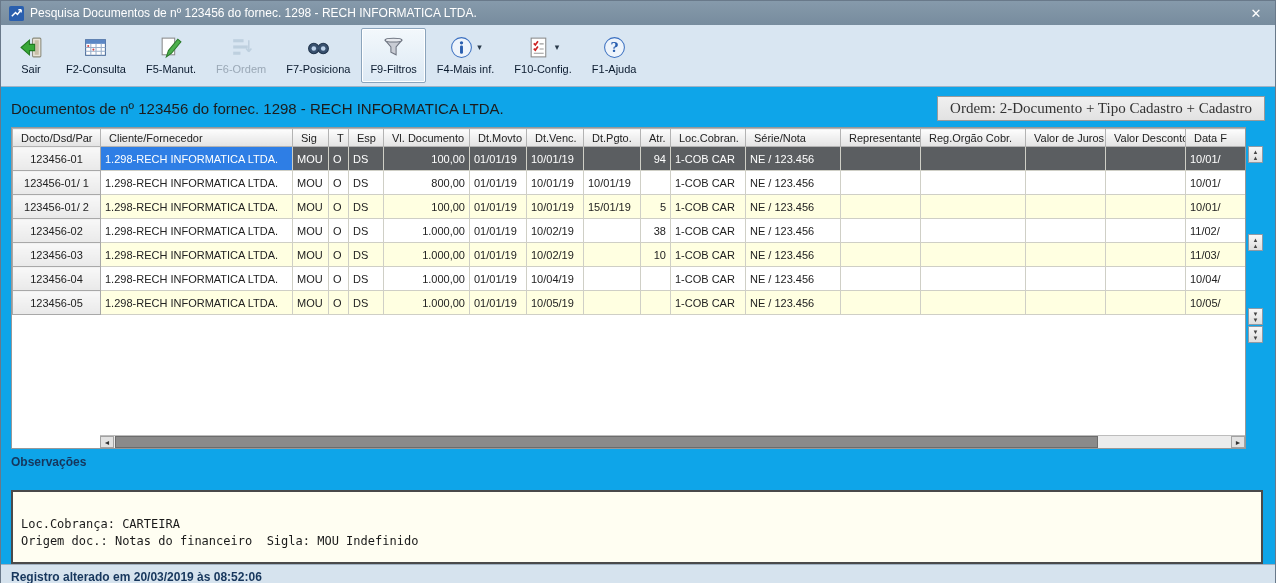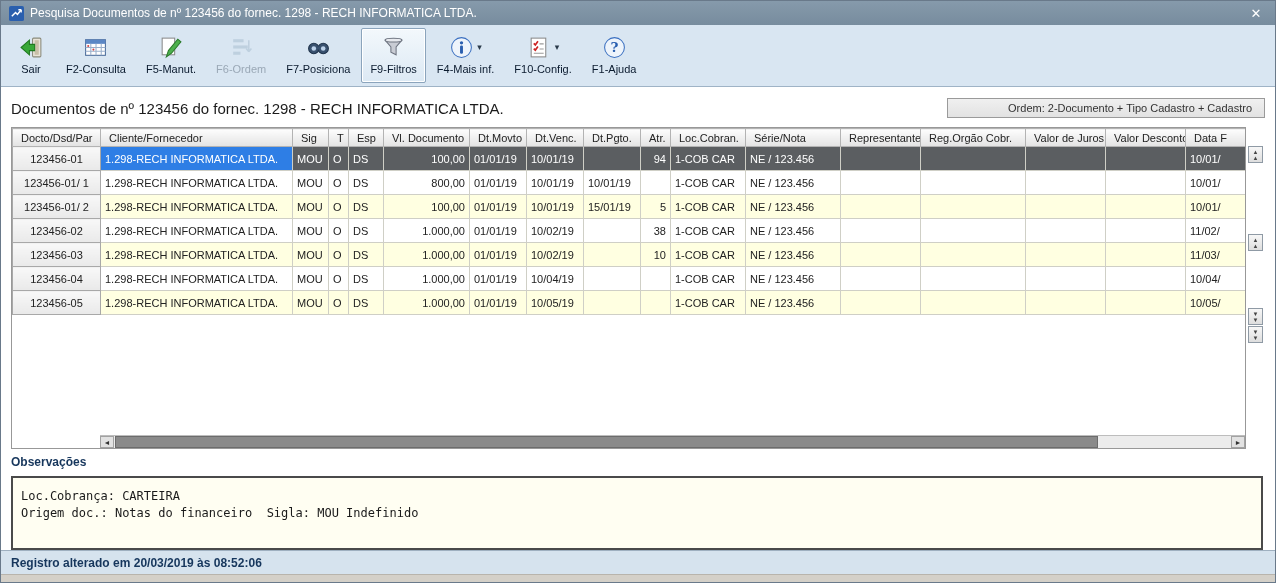--- a/index.html
+++ b/index.html
@@ -1,18 +1,18 @@
 <!DOCTYPE html>
 <html><head>
 <meta charset="utf-8">
 <style>
   * { box-sizing: border-box; margin: 0; padding: 0; }
   html,body { width:1276px; height:583px; overflow:hidden; }
   body { font-family:"Liberation Sans", sans-serif; background:#d6e3ee; }
-  .window { width:1276px; height:583px; border:1px solid #69798a; display:flex; flex-direction:column; background:#ffffff; }
+  .window { width:1276px; height:583px; border:1px solid #69798a; display:flex; flex-direction:column; background:#0ea5e9; }
 
   
   .titlebar { height:24px; background:linear-gradient(#869aab,#778c9e); display:flex; align-items:center; padding:0 8px; gap:6px; flex:0 0 auto; }
   .titlebar .ticon svg { width:15px; height:15px; display:block; }
   .titlebar .ttext { color:#fff; font-size:12px; white-space:nowrap; overflow:hidden; }
   .titlebar .close { margin-left:auto; color:#fff; font-size:13px; width:22px; text-align:center; cursor:pointer; }
 
   
   .toolbar { height:62px; background:#d9e6f2; border-bottom:1px solid #9fb3c6; display:flex; align-items:stretch; padding:3px 6px; gap:2px; flex:0 0 auto; }
   .tbtn { display:flex; flex-direction:column; align-items:center; justify-content:flex-start; padding:3px 8px 2px; min-width:48px; border:1px solid transparent; border-radius:2px; }
@@ -20,21 +20,21 @@
   .tbtn-top { display:flex; align-items:center; gap:3px; height:30px; }
   .tico svg { width:25px; height:25px; display:block; }
   .dd { font-size:9px; color:#2a3a4a; align-self:center; }
   .tlabel { font-size:11px; color:#0a1a2e; white-space:nowrap; margin-top:1px; }
   .tbtn.disabled .tlabel { color:#9aa8b6; }
 
   
   .main { flex:1 1 auto; padding:0 10px; position:relative; }
   .page-header { display:flex; align-items:center; margin:9px 0 7px; height:24px; }
   .page-title { font-size:15px; color:#1c1c1c; white-space:nowrap; }
-  .order-btn { margin-left:auto; background:linear-gradient(#f0f0f0,#e2e2e2); border:1px solid #9a9a9a; font-size:11px; color:#333; padding:3px 12px; min-width:318px; text-align:right; font-family:Liberation Sans, sans-serif; }
+  .order-btn { margin-left:auto; background:linear-gradient(#f0f0f0,#e2e2e2); border:1px solid #9a9a9a; font-size:15px; color:#333; padding:3px 12px; min-width:318px; text-align:right; font-family:Liberation Serif, serif; }
 
   
   .grid-row { display:flex; height:322px; }
   .grid-wrap { position:relative; width:1235px; height:322px; border:1px solid #989898; background:#fff; overflow:hidden; }
   table.grid { border-collapse:collapse; table-layout:fixed; width:1233px; font-size:11px; }
   table.grid th { height:18px; background:linear-gradient(#fdfdfd,#e3e3e3); border:1px solid #b3b3b3; font-weight:400; color:#222; padding:0 8px; text-align:left; overflow:hidden; white-space:nowrap; }
   table.grid th.c0, table.grid th.c5 { text-align:center; }
   table.grid td { height:24px; border-right:1px solid #cfcfc6; border-bottom:1px solid #cfcfc6; padding:0 4px; overflow:hidden; white-space:nowrap; color:#222; }
   tr.w td { background:#ffffff; }
   tr.y td { background:#ffffe1; }
@@ -51,21 +51,21 @@
   .hs-track { flex:1 1 auto; position:relative; }
   .hs-thumb { position:absolute; left:1px; top:0; bottom:0; width:88%; background:#8a8a8a; border:1px solid #6c6c6c; }
 
   
   .nav-strip { position:relative; width:17px; }
   .navbtn { position:absolute; right:0; width:15px; height:17px; background:linear-gradient(#f7f7f7,#dedede); border:1px solid #8f9aa5; text-align:center; font-size:6px; line-height:6px; color:#444; padding-top:2px; }
   .navbtn div { height:6px; }
 
   
   .obs-label { margin-top:6px; font-size:12px; font-weight:bold; color:#16365c; height:15px; }
-  .obs-box { margin-top:6px; height:74px; background:#fffef2; border:2px solid #4a4a4a; padding:10px 8px; font-family:"DejaVu Sans Mono", monospace; font-size:12px; color:#1a1a1a; line-height:1.45; white-space:pre; overflow:hidden; width:1252px; }
+  .obs-box { margin-top:20px; height:74px; background:#fffef2; border:2px solid #4a4a4a; padding:24px 8px; font-family:"DejaVu Sans Mono", monospace; font-size:12px; color:#1a1a1a; line-height:1.45; white-space:pre; overflow:hidden; width:1252px; }
 
   
   .statusbar { height:24px; border-top:1px solid #9fb0c0; display:flex; align-items:center; padding:0 10px; flex:0 0 auto; background:#d6e3ee;text-align:right; }
   .status-text { font-size:12px; font-weight:bold; color:#16365c; }
   .bottomstrip { height:8px; background:#d4d0c8; border-top:1px solid #b8b4ac; flex:0 0 auto; }
 </style>
 </head>
 <body>
 
 <div class="window">

